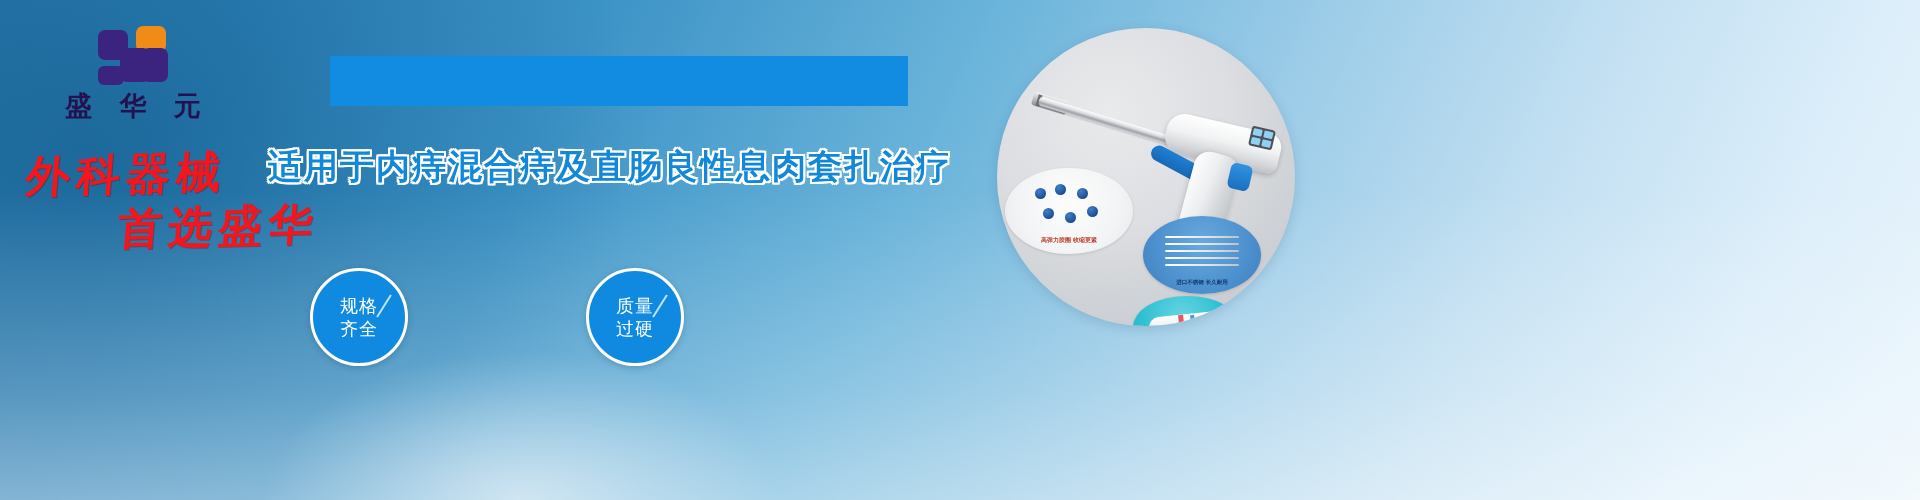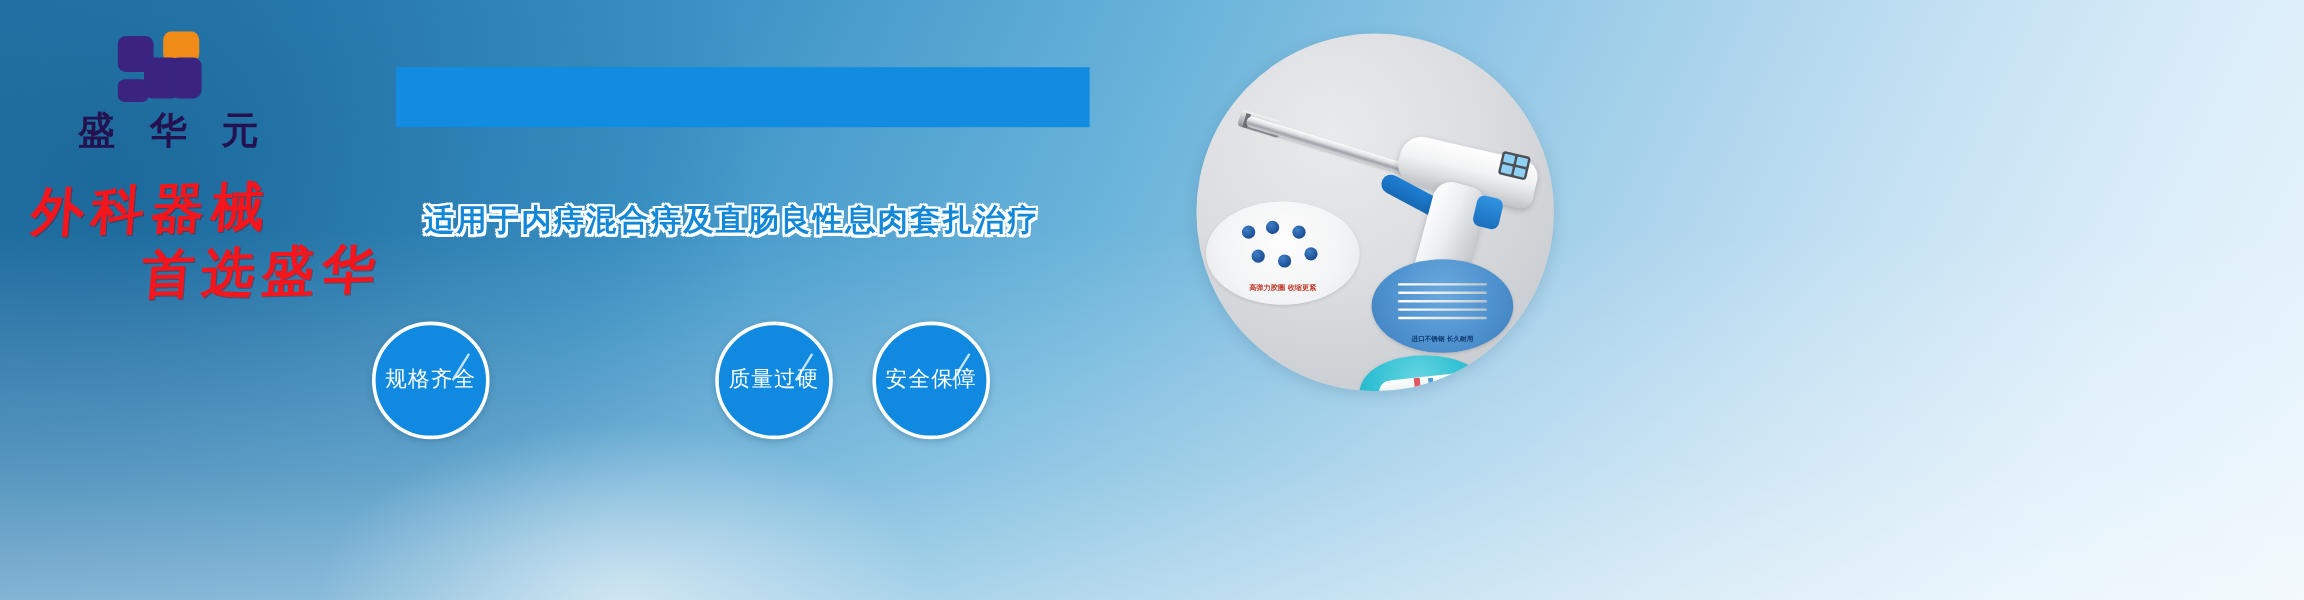--- a/index.html
+++ b/index.html
@@ -35,21 +35,21 @@
     background:radial-gradient(ellipse at center,rgba(255,255,255,.55) 0%,rgba(255,255,255,0) 70%);
     pointer-events:none;
   }
 
   
   .logo-block{position:absolute;left:62px;top:26px;width:170px;height:100px;}
   .logo-mark{position:absolute;left:36px;top:0;width:72px;height:60px;}
   .logo-cap{
     position:absolute;left:0;top:62px;width:136px;
     font-family:"DejaVu Sans","Liberation Sans",sans-serif;
-    font-size:31px;font-weight:700;letter-spacing:9px;
+    font-size:27px;font-weight:700;letter-spacing:9px;
     color:#23124f;text-indent:3px;white-space:nowrap;
   }
 
   
   .slogan{position:absolute;left:20px;top:148px;width:330px;height:115px;}
   .slogan span{
     position:absolute;display:block;white-space:nowrap;
     font-family:"DejaVu Serif","Liberation Serif",serif;
     font-weight:700;color:#f5161d;
     text-shadow:1px 1px 0 rgba(120,0,0,.35);
@@ -71,48 +71,48 @@
     font-size:40px;font-weight:700;letter-spacing:2px;color:#ffffff;
     white-space:nowrap;
     text-shadow:
       2px 0 0 #0b0b0b,-2px 0 0 #0b0b0b,0 2px 0 #0b0b0b,0 -2px 0 #0b0b0b,
       2px 2px 0 #0b0b0b,-2px 2px 0 #0b0b0b,2px -2px 0 #0b0b0b,-2px -2px 0 #0b0b0b,
       3px 3px 0 rgba(0,0,0,.5);
   }
 
   
   .subtitle{
-    position:absolute;left:300px;top:160px;width:620px;height:46px;
+    position:absolute;left:300px;top:144px;width:620px;height:46px;
     display:flex;align-items:center;justify-content:center;
     font-family:"DejaVu Sans","Liberation Sans",sans-serif;
-    font-size:25px;font-weight:700;letter-spacing:2px;
+    font-size:34px;font-weight:700;letter-spacing:2px;
     color:#1488d8;white-space:nowrap;
     text-shadow:
       2px 0 0 #ffffff,-2px 0 0 #ffffff,0 2px 0 #ffffff,0 -2px 0 #ffffff,
       2px 2px 0 #ffffff,-2px 2px 0 #ffffff,2px -2px 0 #ffffff,-2px -2px 0 #ffffff;
   }
 
   
   .features{position:absolute;left:310px;top:268px;width:560px;height:100px;}
   .feature{
     position:absolute;top:0;width:92px;height:92px;border-radius:50%;
     background:#0f8ae0;border:3px solid #ffffff;
     box-shadow:0 2px 6px rgba(20,70,110,.28);
-    display:flex;flex-direction:row;align-items:center;justify-content:center;
+    display:flex;flex-direction:column;align-items:center;justify-content:center;
     color:#ffffff;
     font-family:"DejaVu Sans","Liberation Sans",sans-serif;
     font-size:18px;font-weight:400;line-height:1.28;letter-spacing:1px;
   }
   .feature .slash{
     position:absolute;right:20px;top:22px;width:2px;height:26px;
     background:rgba(255,255,255,.75);transform:rotate(32deg);
   }
   .f0{left:0;}
   .f1{left:139px;}
-  .f2{left:286px;align-items:center;}
+  .f2{left:276px;align-items:center;}
   .f3{left:417px;}
 
   
   .photo{
     position:absolute;left:997px;top:28px;width:298px;height:298px;
     border-radius:50%;overflow:hidden;
     background:radial-gradient(circle at 38% 28%,#e9eaec 0%,#dcdee1 42%,#cdd0d4 72%,#c2c5ca 100%);
     box-shadow:0 3px 12px rgba(40,80,110,.18);
   }
   .photo-inner{position:absolute;inset:0;}
@@ -259,25 +259,20 @@
       <span class="slash"></span>
     </div>
 
 
     <div class="feature f2">
       <span>质量</span>
       <span>过硬</span>
       <span class="slash"></span>
     </div>
 
-    <div class="feature f3">
-      <span>安全</span>
-      <span>保障</span>
-      <span class="slash"></span>
-    </div>
 
   </div>
 
   <div class="photo">
     <div class="photo-inner">
 
       <div class="gun-tip"></div>
       <div class="gun-tip-band"></div>
       <div class="gun-barrel"></div>
       <div class="gun-body"></div>

